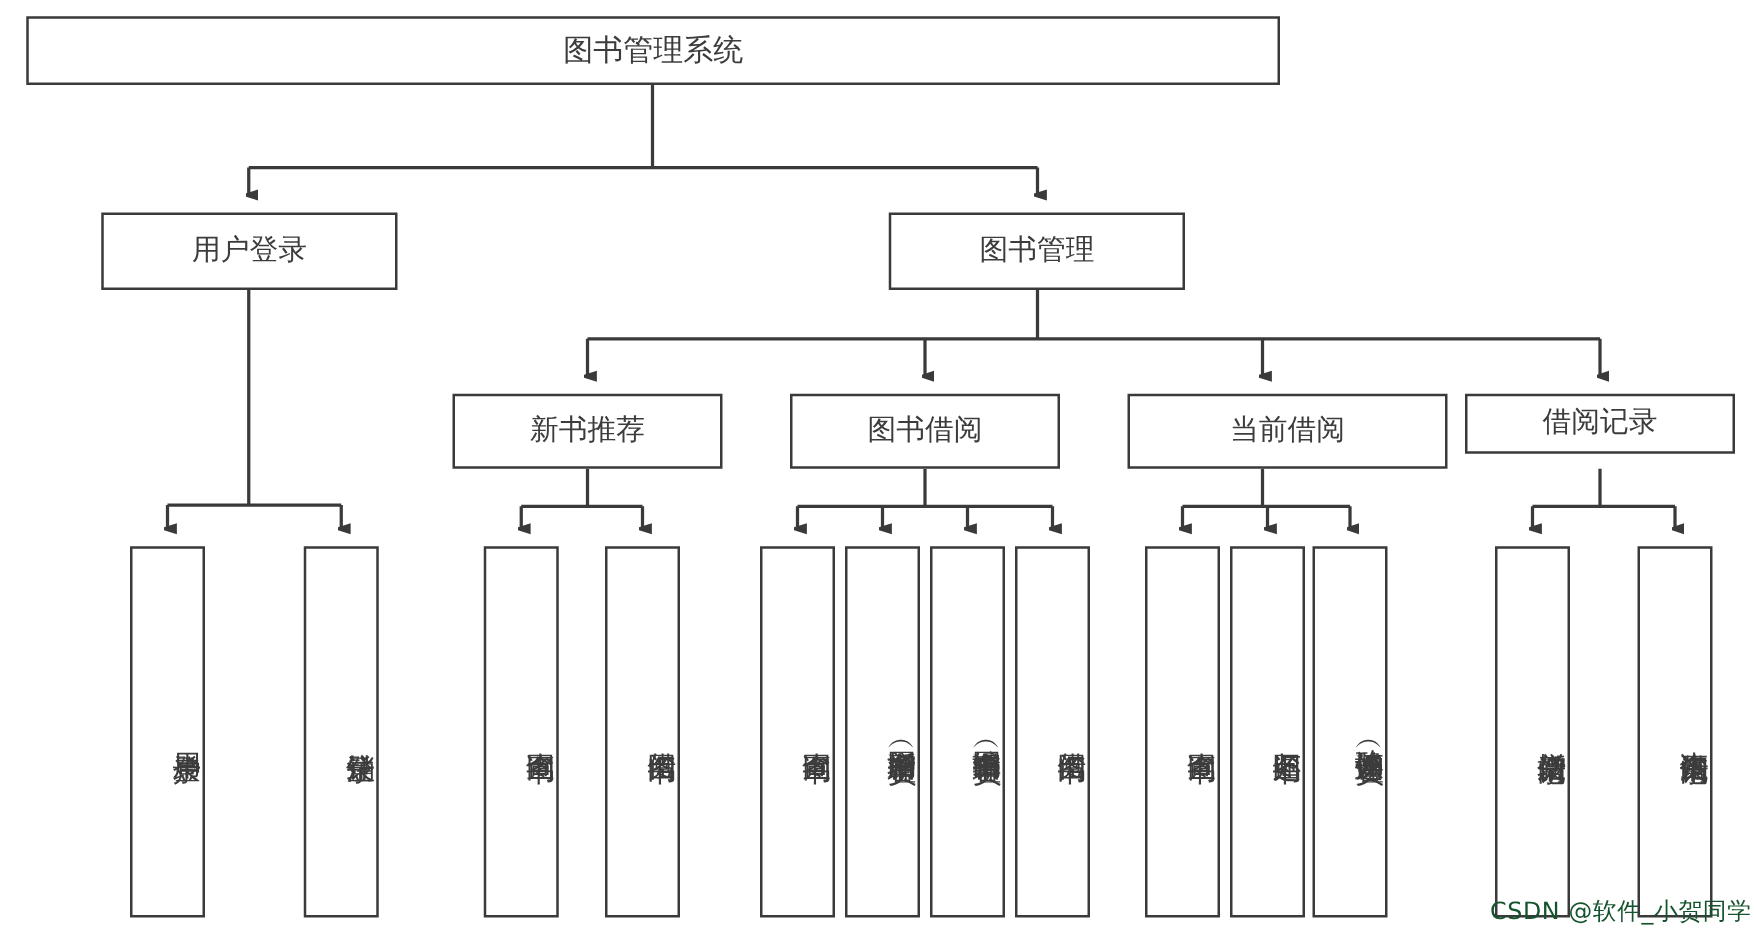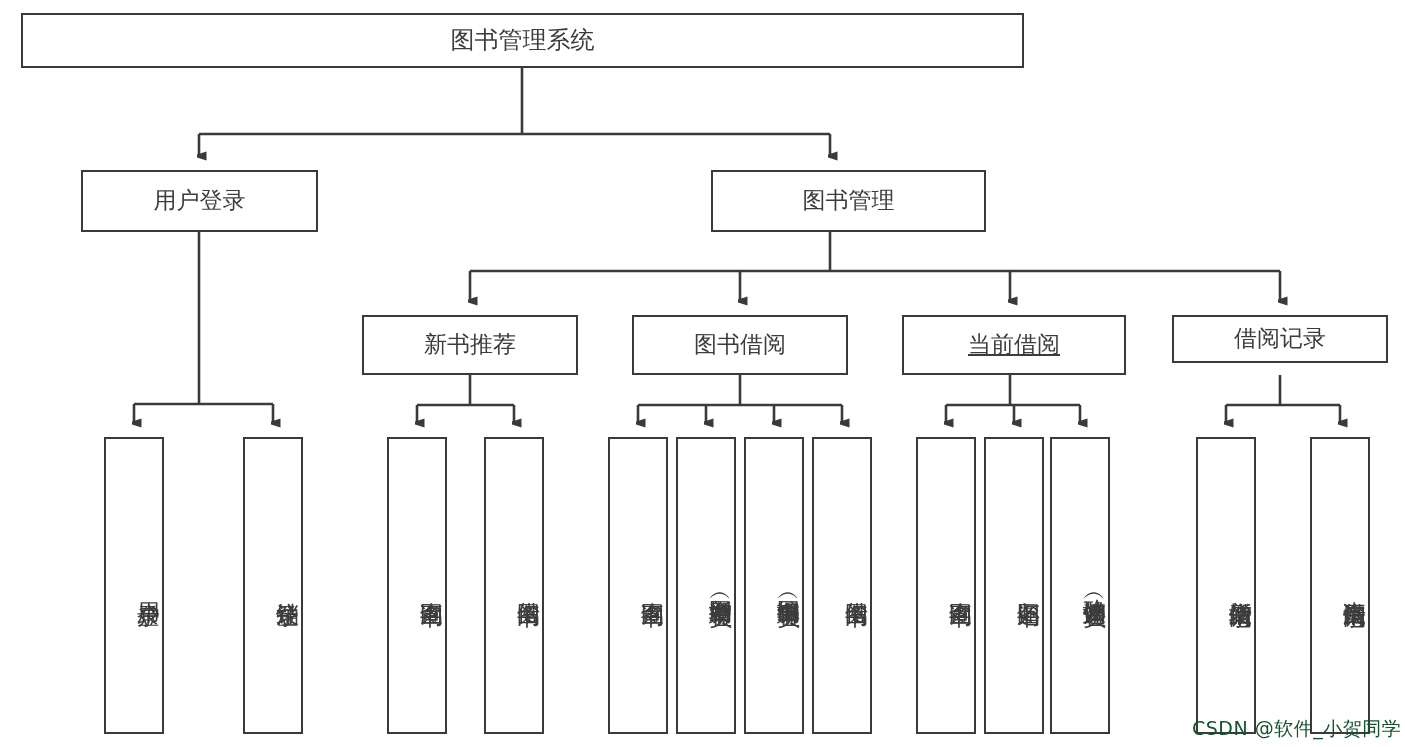--- a/index.html
+++ b/index.html
@@ -121,31 +121,31 @@
     </g>
   </svg>
 
   <div class="node root" style="left:21px; top:13px; width:1003px; height:55px;">
     <span>图书管理系统</span>
   </div>
 
   <div class="node h" style="left:81px; top:170px; width:237px; height:62px;">
     <span>用户登录</span>
   </div>
-  <div class="node h" style="left:711px; top:170px; width:275px; height:62px;">
+  <div class="node h" style="left:711px; top:170px; width:237px; height:62px;">
     <span>图书管理</span>
   </div>
 
   <div class="node h" style="left:632px; top:315px; width:216px; height:60px;">
     <span>图书借阅</span>
   </div>
   <div class="node h" style="left:362px; top:315px; width:216px; height:60px;">
     <span>新书推荐</span>
   </div>
-  <div class="node h" style="left:902px; top:315px; width:224px; height:60px;text-decoration:underline;">
+  <div class="node h" style="left:902px; top:315px; width:256px; height:60px;">
     <span>当前借阅</span>
   </div>
   <div class="node h" style="left:1172px; top:315px; width:216px; height:48px;">
     <span>借阅记录</span>
   </div>
 
   <div class="node leaf" style="left:104px; top:437px; width:60px; height:297px;">
     <span>用户登录</span>
   </div>
   <div class="node leaf" style="left:243px; top:437px; width:60px; height:297px;">

